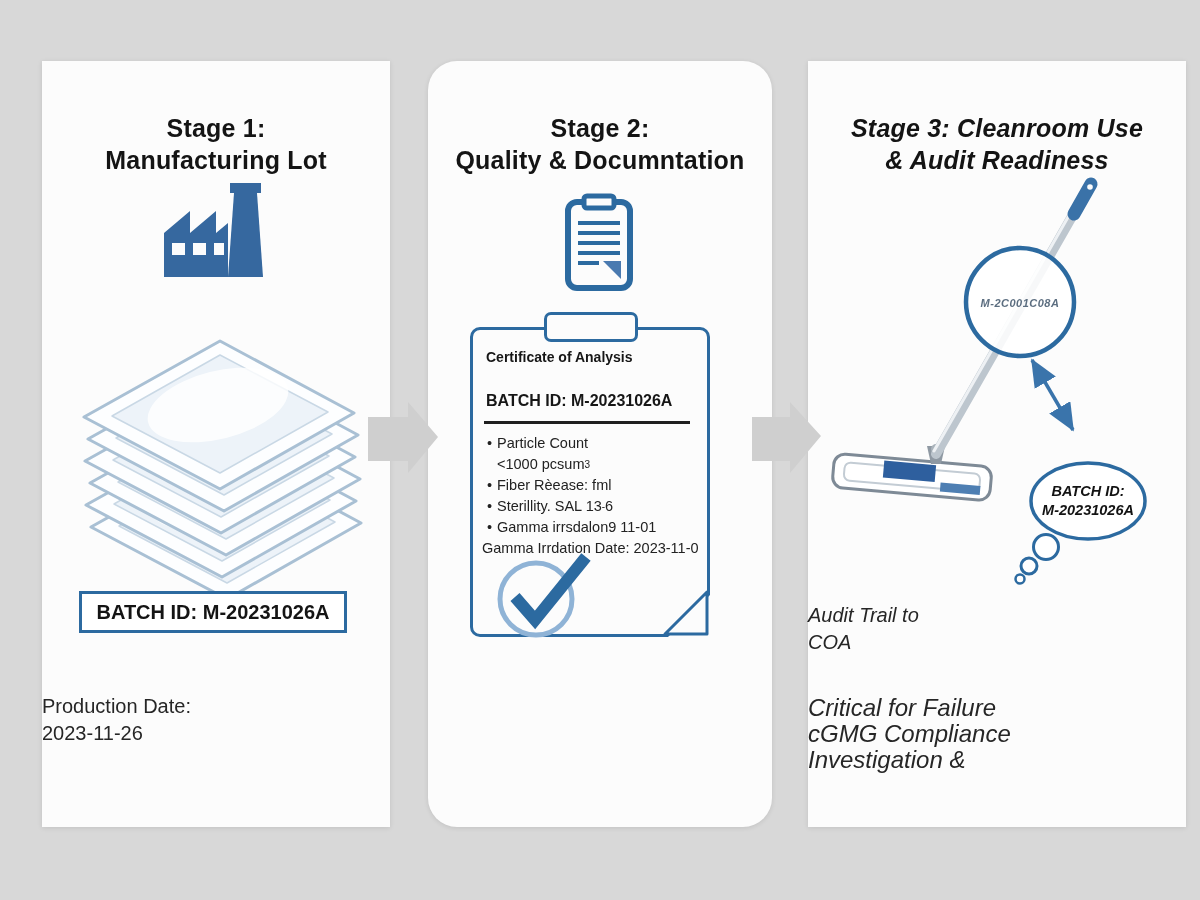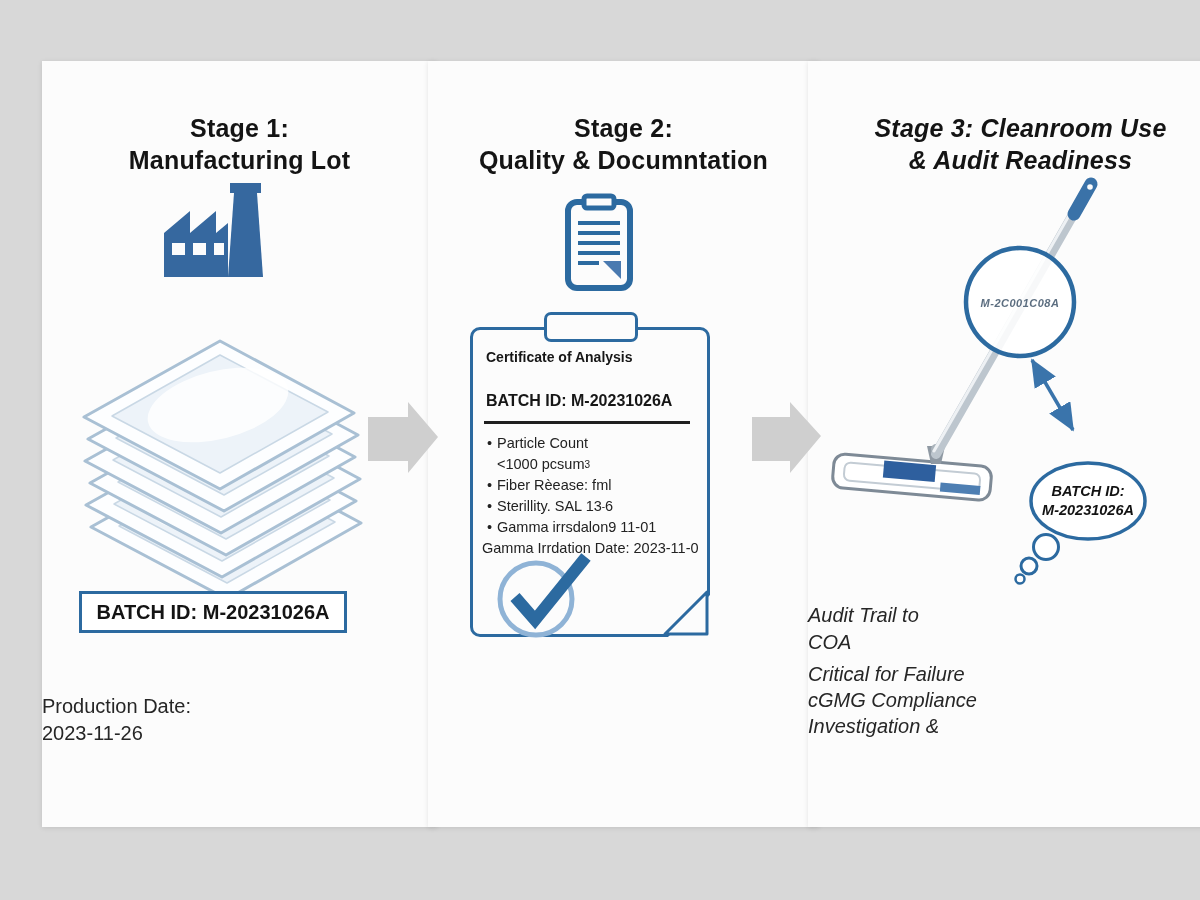--- a/index.html
+++ b/index.html
@@ -1,25 +1,25 @@
 <!DOCTYPE html>
 <html><head>
 <meta charset="utf-8">
 <style>
   html,body{margin:0;padding:0;background:#d8d8d8;}
   .stage{position:relative;width:1200px;height:900px;background:#d8d8d8;overflow:hidden;
          font-family:"Liberation Sans","DejaVu Sans",sans-serif;color:#161616;}
-  .panel{position:absolute;top:61px;height:766px;background:#fcfcfc;box-shadow:0 1px 5px rgba(0,0,0,.10);padding-left:47px;}
+  .panel{position:absolute;top:61px;height:766px;background:#fcfcfc;box-shadow:0 1px 5px rgba(0,0,0,.10);}
   #p1{left:42px;width:348px;}
-  #p2{left:428px;width:344px;}
+  #p2{left:428px;width:344px;border-radius:29px;}
   #p3{left:808px;width:378px;font-style:italic;}
   .title{position:absolute;top:30px;left:0;width:100%;text-align:center;
          font-size:25px;font-weight:bold;line-height:32px;color:#141414;letter-spacing:.2px;}
   .caption{position:absolute;left:0;width:100%;text-align:left;font-size:20px;color:#262626;line-height:27px;}
-  .cap1{top:632px;} .cap3a{top:541px;} .cap3b{top:600px;font-size:20px;line-height:26px;}
+  .cap1{top:632px;} .cap3a{top:541px;} .cap3b{top:634px;font-size:24px;line-height:26px;}
   .icon-svg{position:absolute;}
   .batch-box{position:absolute;left:37px;top:530px;width:262px;height:36px;background:#ffffff;
              border:3px solid #2c6aa0;display:flex;align-items:center;justify-content:center;
              font-weight:bold;font-size:20px;color:#141414;white-space:nowrap;}
   
   .cert{position:absolute;left:42px;top:266px;width:234px;height:304px;background:#fcfcfc;
         border:3px solid #2c6aa0;border-radius:10px;}
   .cert-tab{position:absolute;left:71px;top:-18px;width:88px;height:24px;background:#fcfcfc;
             border:3px solid #2c6aa0;border-radius:7px;}
   .cert-title{position:absolute;top:19px;left:13px;font-size:14px;font-weight:bold;white-space:nowrap;}

